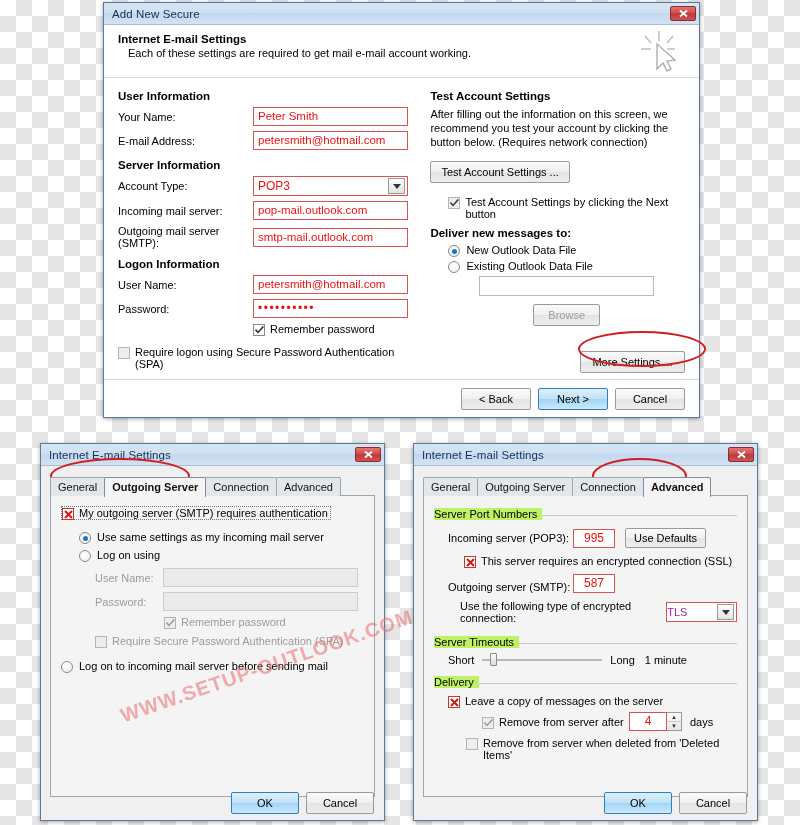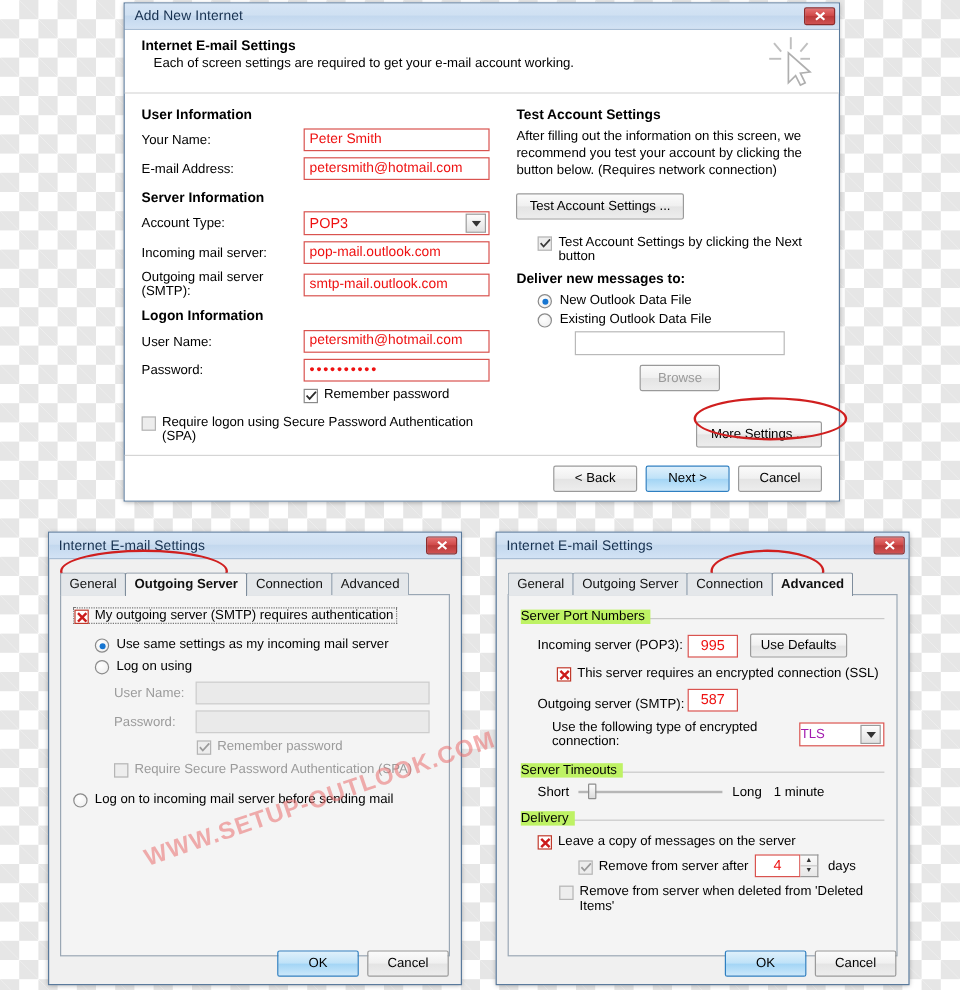--- a/index.html
+++ b/index.html
@@ -140,31 +140,31 @@
   .wm2 { font-size:20px; }
 </style>
 </head>
 <body>
 
 <div class="wm" style="left:125px; top:330px;">WWW.SETUP-OUTLOOK.COM</div>
 
 <div class="dlg" id="addAccount">
 
   <div class="titlebar">
-    <span class="title-text">Add New Internet</span>
+    <span class="title-text">Add New Secure</span>
     <span class="closebtn">
       <svg width="11" height="9" viewBox="0 0 11 9">
           <path d="M2 1.5 L9 7.5 M9 1.5 L2 7.5" stroke="#fff" stroke-width="1.8" fill="none"></path>
         </svg>
     </span>
   </div>
 
   <div class="hdr-band">
     <div class="hdr-title">Internet E-mail Settings</div>
-    <div class="hdr-sub">Each of screen settings are required to get your e-mail account working.</div>
+    <div class="hdr-sub">Each of these settings are required to get mail e-mail account working.</div>
     <span class="hdr-cursor">
       <svg width="46" height="46" viewBox="0 0 46 46">
         <g stroke="#8c8c8c" stroke-width="1.6" fill="none">
           <path d="M22 2 L22 12"></path>
             <path d="M8 7 L14 14"></path>
             <path d="M36 7 L30 14"></path>
           <path d="M4 20 L14 20"></path>
             <path d="M38 20 L30 20"></path>
         </g>
         <path d="M20 15 L20 40 L26 34 L30 42 L34 40 L30 32 L38 31 Z" fill="#ffffff" stroke="#6e6e6e" stroke-width="1.4"></path>

